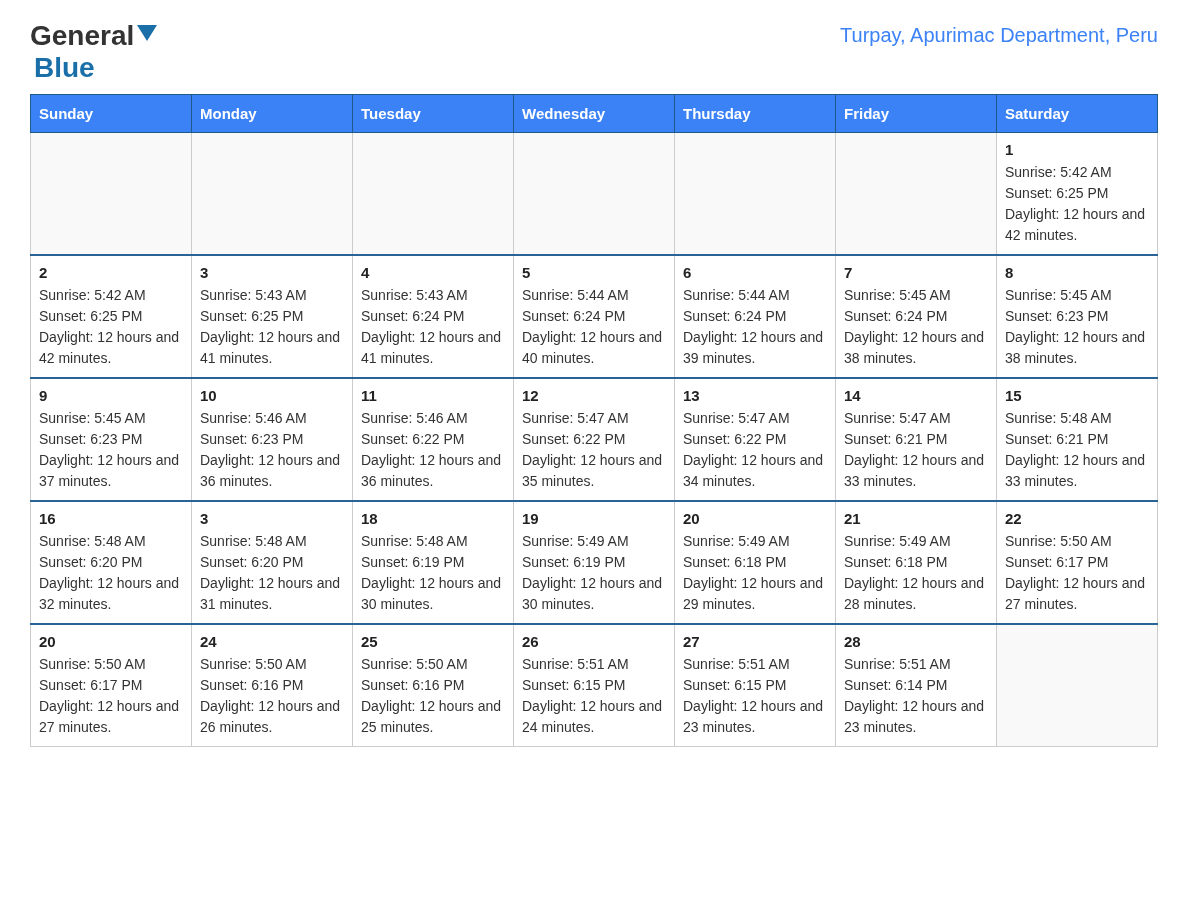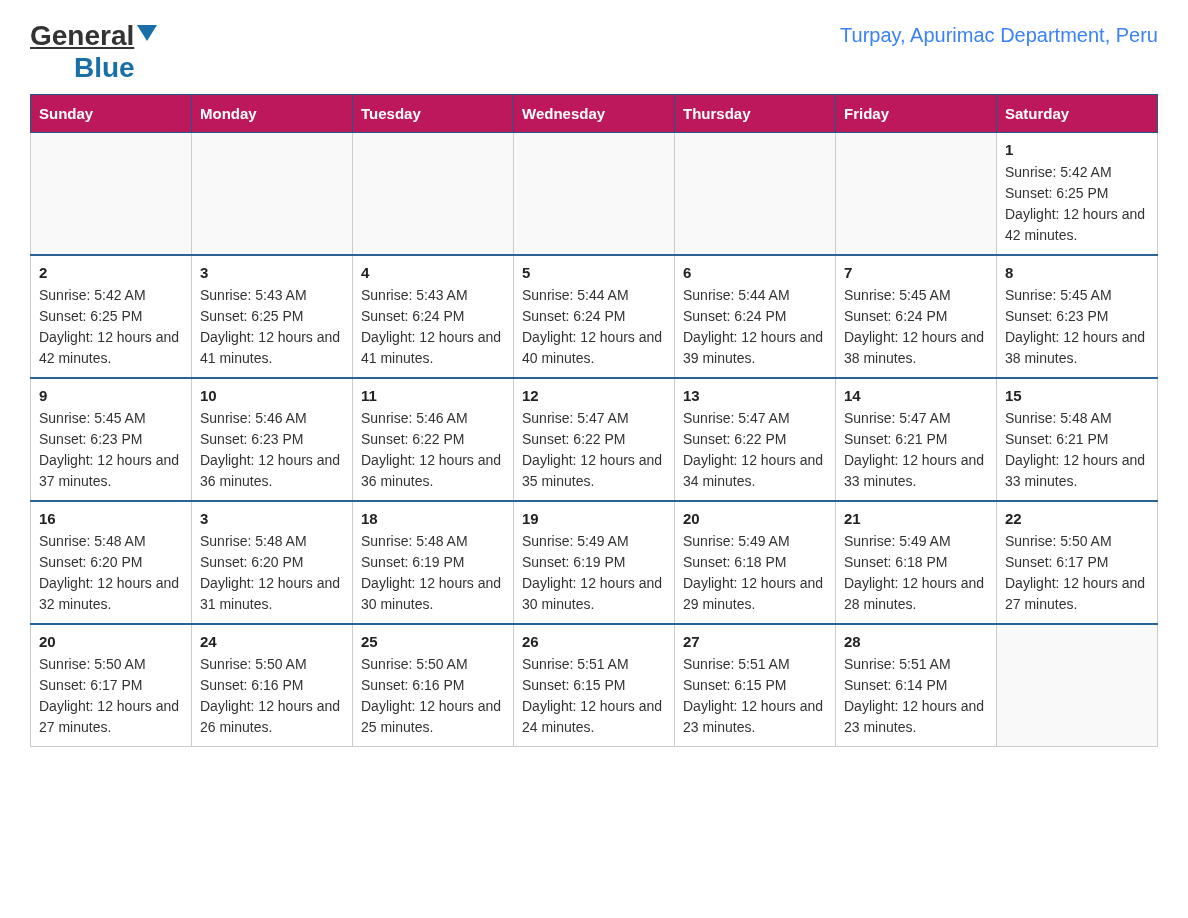--- a/index.html
+++ b/index.html
@@ -21,54 +21,54 @@
       flex-direction: column;
       align-items: flex-start;
     }
     .logo-text {
       font-size: 28px;
       font-weight: bold;
       color: #333;
       display: flex;
       align-items: center;
     }
-    .logo-general { color: #333; text-decoration: underline; }
+    .logo-general { color: #333; }
     .logo-triangle {
       display: inline-block;
       width: 0;
       height: 0;
       border-left: 10px solid transparent;
       border-right: 10px solid transparent;
       border-top: 16px solid #1a6fa8;
       margin: 0 3px;
       vertical-align: middle;
       position: relative;
       top: -3px;
     }
-    .logo-blue { color: #1a6fa8; margin-left: 40px; }
+    .logo-blue { color: #1a6fa8; }
     .title-section {
       text-align: right;
     }
     .main-title {
       font-size: 48px;
       font-weight: bold;
       color: #222;
     }
     .subtitle {
       font-size: 20px;
       color: #3b82f6;
       margin-top: 4px;
     }
     .calendar {
       width: 100%;
       border-collapse: collapse;
       margin-top: 10px;
     }
     .calendar thead tr th {
-      background-color: #be185d;
+      background-color: #3b82f6;
       color: #fff;
       padding: 10px 8px;
       font-size: 15px;
       font-weight: bold;
       text-align: left;
       border: 1px solid #1e5a88;
     }
     .calendar tbody tr td {
       vertical-align: top;
       padding: 8px;

